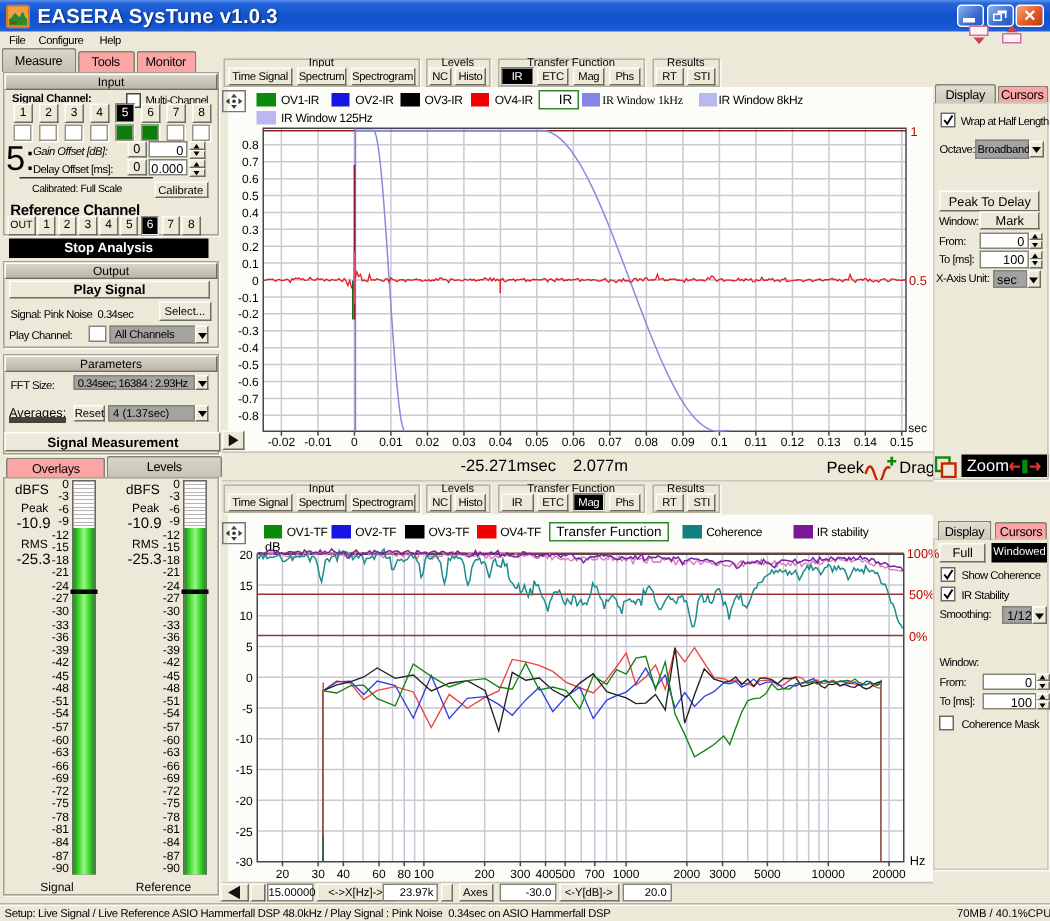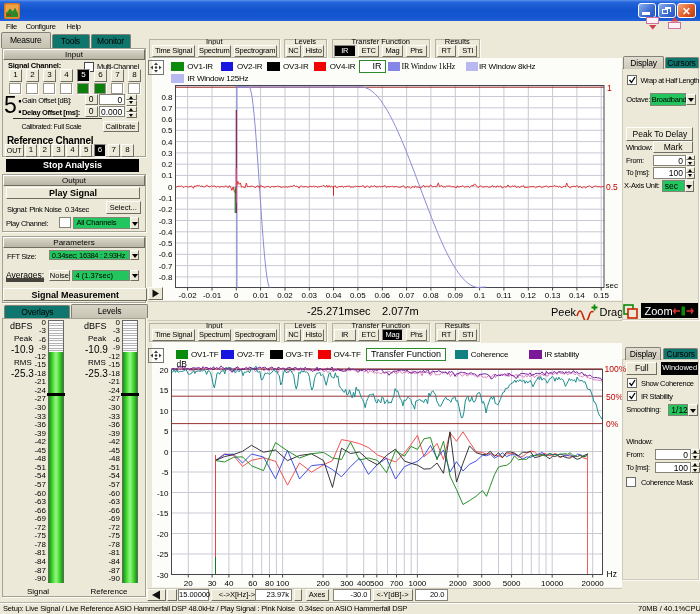--- a/index.html
+++ b/index.html
@@ -3,42 +3,43 @@
 * { margin:0; padding:0; box-sizing:border-box; }
 html,body { width:700px; height:614px; overflow:hidden; }
 body { font-family:"Liberation Sans", sans-serif; background:#ece9d8; position:relative; font-size:9px; color:#000; }
 .abs { position:absolute; white-space:nowrap; }
 .btn2 { position:absolute; white-space:nowrap; background:#ece9d8; border:1px solid #6f6d62; border-top-color:#fdfdfa; border-left-color:#fdfdfa; text-align:center; font-size:8.5px; }
 .blk { background:#000 !important; color:#fff !important; border-color:#888 #e8e8e8 #e8e8e8 #888 !important; }
 .fld { position:absolute; white-space:nowrap; background:#fff; border:1px solid #848478; text-align:right; font-size:8.5px; }
 .hdr { position:absolute; white-space:nowrap; background:linear-gradient(180deg,#d8d4c7,#bab6a6); border:1px solid #fff; border-right-color:#6f6d62; border-bottom-color:#6f6d62; text-align:center; font-size:8px; }
 .gb { position:absolute; border:1px solid #a5a293; box-shadow:1px 1px 0 #fbfaf5; }
 .tab { position:absolute; white-space:nowrap; background:#ece9d8; border:1px solid #848278; border-bottom:none; border-radius:2px 2px 0 0; text-align:center; font-size:8.5px; letter-spacing:-0.2px; }
-.tabi { background:#0f766e; }
+.tabi { background:#fca5a5; }
 .chk { position:absolute; width:10px; height:10px; background:#fff; border:1px solid #6a6a66; }
 .spin { position:absolute; }
 .spin i { position:absolute; left:0; width:100%; height:50%; background:#ece9d8; border:1px solid #6f6d62; border-top-color:#fdfdfa; border-left-color:#fdfdfa; }
 .spin i+i { top:50%; }
 .spin i:before { content:""; position:absolute; left:50%; top:50%; margin:-1.5px 0 0 -2.5px; border:2.5px solid transparent; }
 .spin i:first-child:before { border-bottom:3px solid #000; margin-top:-3px; }
 .spin i+i:before { border-top:3px solid #000; }
-.dd { position:absolute; white-space:nowrap; background:#22c55e; border:1px solid #848478; font-size:8.5px; }
+.dd { position:absolute; white-space:nowrap; background:#a3a3a3; border:1px solid #848478; font-size:8.5px; }
 .ddb { position:absolute; background:#ece9d8; border:1px solid #6f6d62; border-top-color:#fdfdfa; border-left-color:#fdfdfa; }
 .ddb:after { content:""; position:absolute; left:50%; top:50%; margin:-1px 0 0 -3px; border:3px solid transparent; border-top:4px solid #000; }
 text { font-family:"Liberation Sans", sans-serif; }
 </style></head><body>
 
 <div class="abs" style="left:0;top:0;width:700px;height:22px;background:linear-gradient(180deg,#5a92ec 0%,#2666dc 10%,#1252cc 45%,#1558d4 82%,#3064d8 100%);">
  <svg class="abs" style="left:4px;top:3px" width="16" height="16">
       <rect width="16" height="16" fill="#d97820" rx="2"></rect>
       <rect x="1.5" y="1.5" width="13" height="13" fill="#efA346"></rect>
       <path d="M2 10.5 l4-5 3 3 2-4 3 6 z" fill="#2c8a2c"></path>
       <rect x="2" y="9.5" width="12" height="4.5" fill="#2c8a2c"></rect>
       <rect x="3" y="11" width="4" height="2" fill="#8b4513"></rect>
     </svg>
+ <div class="abs" style="left:25px;top:3px;font-size:13.5px;font-weight:bold;color:#fff;text-shadow:1px 1px 1px #10307a;letter-spacing:0.2px;">EASERA SysTune v1.0.3</div>
  <div class="abs" style="right:44px;top:3px;width:18px;height:15px;background:linear-gradient(135deg,#8fb2f2,#3a6ad0 60%,#2458c6);border:1px solid #fff;border-radius:3px;">
       <div class="abs" style="left:3px;bottom:2px;width:8px;height:3px;background:#fff"></div>
     </div>
  <div class="abs" style="right:24px;top:3px;width:18px;height:15px;background:linear-gradient(135deg,#8fb2f2,#3a6ad0 60%,#2458c6);border:1px solid #fff;border-radius:3px;">
       <div class="abs" style="left:3px;top:5px;width:6px;height:5px;border:1px solid #fff;background:transparent"></div>
       <div class="abs" style="left:6px;top:3px;width:6px;height:2px;background:#fff"></div>
       <div class="abs" style="left:11px;top:3px;width:1px;height:5px;background:#fff"></div>
     </div>
  <div class="abs" style="right:4px;top:3px;width:19px;height:15px;background:linear-gradient(135deg,#f4a976,#e25a2a 55%,#ba3a10);border:1px solid #fff;border-radius:3px;color:#fff;font-weight:bold;font-size:10.5px;text-align:center;line-height:14px;">✕</div>
 </div>
@@ -74,28 +75,28 @@
 <div class="btn2" style="left:127.7px;top:69px;width:13.5px;height:12.5px;font-size:8px;line-height:10.5px;">8</div>
 <div class="abs" style="left:8.7px;top:82.5px;width:12.5px;height:11px;background:#fff;border:1px solid #9a978a;box-shadow:1px 1px 0 #fff;"></div>
 <div class="abs" style="left:25.7px;top:82.5px;width:12.5px;height:11px;background:#fff;border:1px solid #9a978a;box-shadow:1px 1px 0 #fff;"></div>
 <div class="abs" style="left:42.7px;top:82.5px;width:12.5px;height:11px;background:#fff;border:1px solid #9a978a;box-shadow:1px 1px 0 #fff;"></div>
 <div class="abs" style="left:59.7px;top:82.5px;width:12.5px;height:11px;background:#fff;border:1px solid #9a978a;box-shadow:1px 1px 0 #fff;"></div>
 <div class="abs" style="left:76.7px;top:82.5px;width:12.5px;height:11px;background:#0c7e0c;border:1px solid #9a978a;box-shadow:1px 1px 0 #fff;"></div>
 <div class="abs" style="left:93.7px;top:82.5px;width:12.5px;height:11px;background:#0c7e0c;border:1px solid #9a978a;box-shadow:1px 1px 0 #fff;"></div>
 <div class="abs" style="left:110.7px;top:82.5px;width:12.5px;height:11px;background:#fff;border:1px solid #9a978a;box-shadow:1px 1px 0 #fff;"></div>
 <div class="abs" style="left:127.7px;top:82.5px;width:12.5px;height:11px;background:#fff;border:1px solid #9a978a;box-shadow:1px 1px 0 #fff;"></div>
 <div class="abs" style="left:4px;top:92px;font-size:23px;">5:</div>
-<div class="abs" style="left:22px;top:95.5px;font-size:7.5px;letter-spacing:-0.35px;">Gain Offset [dB]:</div>
+<div class="abs" style="left:22px;top:95.5px;font-size:7.5px;letter-spacing:-0.35px;font-style:italic;">Gain Offset [dB]:</div>
 <div class="btn2" style="left:84.7px;top:94px;width:13px;height:11px;font-size:8.5px;line-height:9.5px;">0</div>
 <div class="fld" style="left:98.7px;top:94px;width:26.5px;height:11px;line-height:10px;padding-right:2px;">0</div>
 <div class="spin" style="left:126px;top:93.5px;width:11px;height:12px;">
     <i></i>
     <i></i>
   </div>
-<div class="abs" style="left:22px;top:107.5px;font-size:7.5px;letter-spacing:-0.35px;font-weight:bold;">Delay Offset [ms]:</div>
+<div class="abs" style="left:22px;top:107.5px;font-size:7.5px;letter-spacing:-0.35px;">Delay Offset [ms]:</div>
 <div class="abs" style="left:13px;top:117.5px;width:89px;height:1px;background:#333;"></div>
 <div class="btn2" style="left:84.7px;top:106.4px;width:13px;height:11px;font-size:8.5px;line-height:9.5px;">0</div>
 <div class="fld" style="left:98.7px;top:106.4px;width:26.5px;height:11px;line-height:10px;padding-right:2px;">0.000</div>
 <div class="spin" style="left:126px;top:106px;width:11px;height:12px;">
     <i></i>
     <i></i>
   </div>
 <div class="abs" style="left:21.4px;top:122.5px;font-size:7px;letter-spacing:-0.3px;">Calibrated: Full Scale</div>
 <div class="btn2" style="left:102.5px;top:120.5px;width:36px;height:11px;font-size:7.5px;line-height:9.5px;">Calibrate</div>
 <div class="abs" style="left:6.9px;top:134.5px;font-weight:bold;font-size:10px;letter-spacing:-0.25px;">Reference Channel</div>
@@ -118,21 +119,21 @@
 <div class="abs" style="left:59.4px;top:216.5px;width:11.5px;height:11.5px;background:#fff;border:1px solid #848478;"></div>
 <div class="dd" style="left:72.5px;top:216.5px;width:58px;height:12px;line-height:10.5px;padding-left:3px;font-size:7.5px;letter-spacing:-0.2px;">All Channels</div>
 <div class="ddb" style="left:130.4px;top:216.5px;width:9px;height:12px;"></div>
 <div class="gb" style="left:2px;top:236px;width:144px;height:67px;"></div>
 <div class="hdr" style="left:3px;top:237px;width:142px;height:11px;line-height:10px;">Parameters</div>
 <div class="abs" style="left:7px;top:251.5px;font-size:7.5px;letter-spacing:-0.35px;">FFT Size:</div>
 <div class="dd" style="left:48.8px;top:249.5px;width:81.5px;height:10.5px;font-size:7.5px;letter-spacing:-0.35px;line-height:9px;padding-left:2px;">0.34sec; 16384 : 2.93Hz</div>
 <div class="ddb" style="left:130.3px;top:249.5px;width:9px;height:10.5px;"></div>
 <div class="abs" style="left:6px;top:269.5px;font-size:8.5px;text-decoration:underline;">Averages:</div>
 <div class="abs" style="left:6px;top:278px;width:38px;height:3.5px;background:#44443c;"></div>
-<div class="btn2" style="left:48.8px;top:269.5px;width:21px;height:11px;line-height:9.5px;font-size:7.5px;">Noise</div>
+<div class="btn2" style="left:48.8px;top:269.5px;width:21px;height:11px;line-height:9.5px;font-size:7.5px;">Reset</div>
 <div class="dd" style="left:72.4px;top:269.5px;width:58px;height:11px;line-height:10px;padding-left:2px;font-size:7.5px;">4 (1.37sec)</div>
 <div class="ddb" style="left:130.3px;top:269.5px;width:9px;height:11px;"></div>
 <div class="btn2" style="left:3.2px;top:288px;width:144px;height:13px;font-weight:bold;font-size:9px;line-height:12px;">Signal Measurement</div>
 <div class="tab tabi" style="left:4.3px;top:305px;width:66px;height:13px;line-height:12px;">Overlays</div>
 <div class="tab" style="left:71px;top:304px;width:77px;height:14px;line-height:13px;z-index:3;background:linear-gradient(180deg,#d8d5c6,#c8c4b4);">Levels</div>
 <div class="gb" style="left:2px;top:318px;width:144px;height:279px;"></div>
 <div class="abs" style="left:10px;top:320.5px;font-size:9px;">dBFS</div>
 <div class="abs" style="left:14px;top:333.5px;font-size:8px;">Peak</div>
 <div class="abs" style="left:11px;top:343.5px;font-size:10px;">-10.9</div>
 <div class="abs" style="left:14px;top:357.5px;font-size:8px;">RMS</div>

